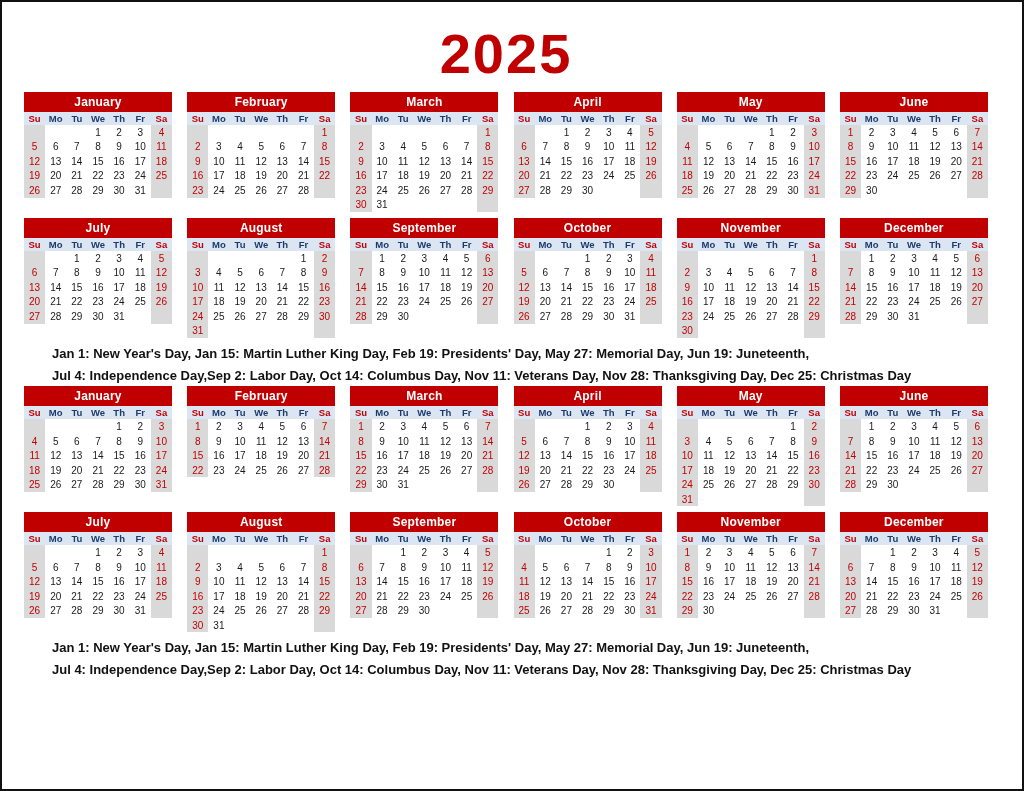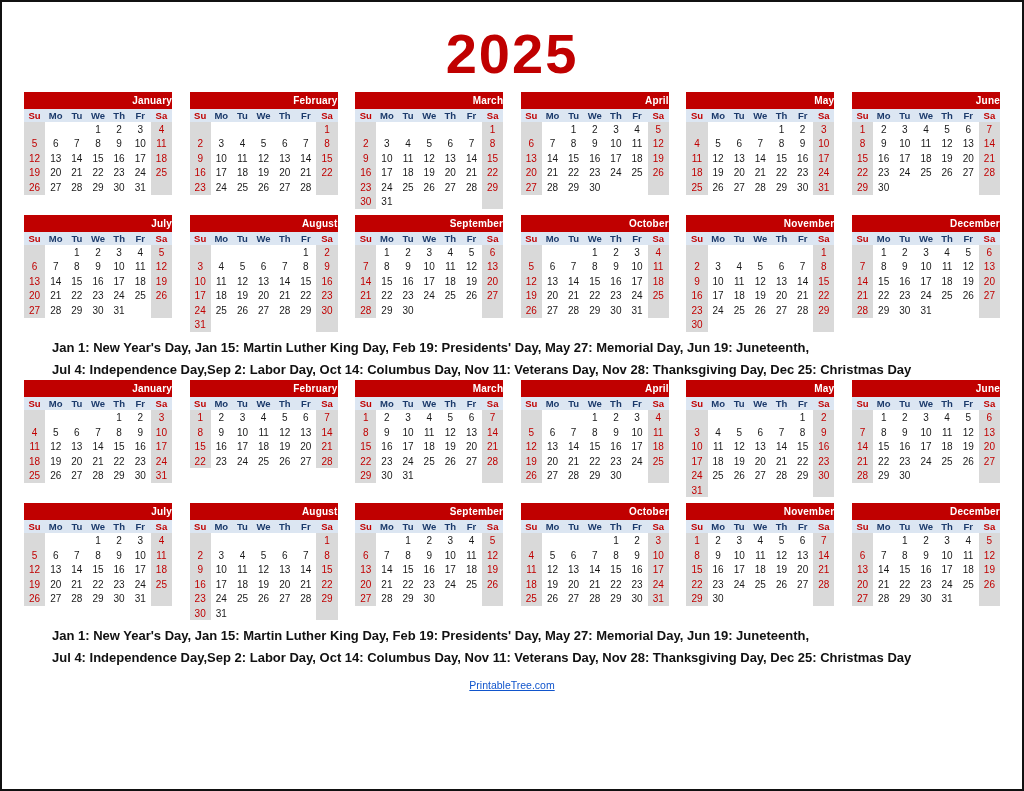--- a/index.html
+++ b/index.html
@@ -11,21 +11,21 @@
     height: 791px;
     background: #ffffff;
     font-family: "Liberation Sans", sans-serif;
     overflow: hidden;
   }
   .page {
     position: relative;
     width: 1024px;
     height: 791px;
     box-sizing: border-box;
-    padding: 20px 22px 8px 22px;
+    padding: 20px 34px 8px 22px;
     border: 2px solid #111111;
   }
   .year-title {
     text-align: center;
     color: #c00000;
     font-size: 56px;
     font-weight: bold;
     letter-spacing: 2px;
     line-height: 1;
     margin: 4px 0 10px 0;
@@ -39,22 +39,22 @@
     justify-content: space-between;
     margin-bottom: 6px;
   }
   .month {
     width: 148px;
     box-sizing: border-box;
   }
   .month-name {
     background: #c00000;
     color: #ffffff;
-    text-align: right;
-    font-size: 10px;
+    text-align: center;
+    font-size: 12px;
     font-weight: bold;
     padding: 3px 0 3px 0;
     letter-spacing: 0.2px;
   }
   table.cal {
     border-collapse: collapse;
     width: 148px;
     table-layout: fixed;
     background: #1d4ed8;
   }
@@ -1670,17 +1670,14 @@
                 <td class="sat empty">&nbsp;</td>
               </tr>
             </tbody>
           </table>
         </div>
       </div>
     <div class="holidays">Jan 1: New Year's Day, Jan 15: Martin Luther King Day, Feb 19: Presidents' Day, May 27: Memorial Day, Jun 19: Juneteenth,</div>
     <div class="holidays">Jul 4: Independence Day,Sep 2: Labor Day, Oct 14: Columbus Day, Nov 11: Veterans Day, Nov 28: Thanksgiving Day, Dec 25: Christmas Day</div>
   </div>
 
-  <div class="footer">
-    <a href="#">PrintableTree.com</a>
-  </div>
 
 </div>
 
 </body></html>

